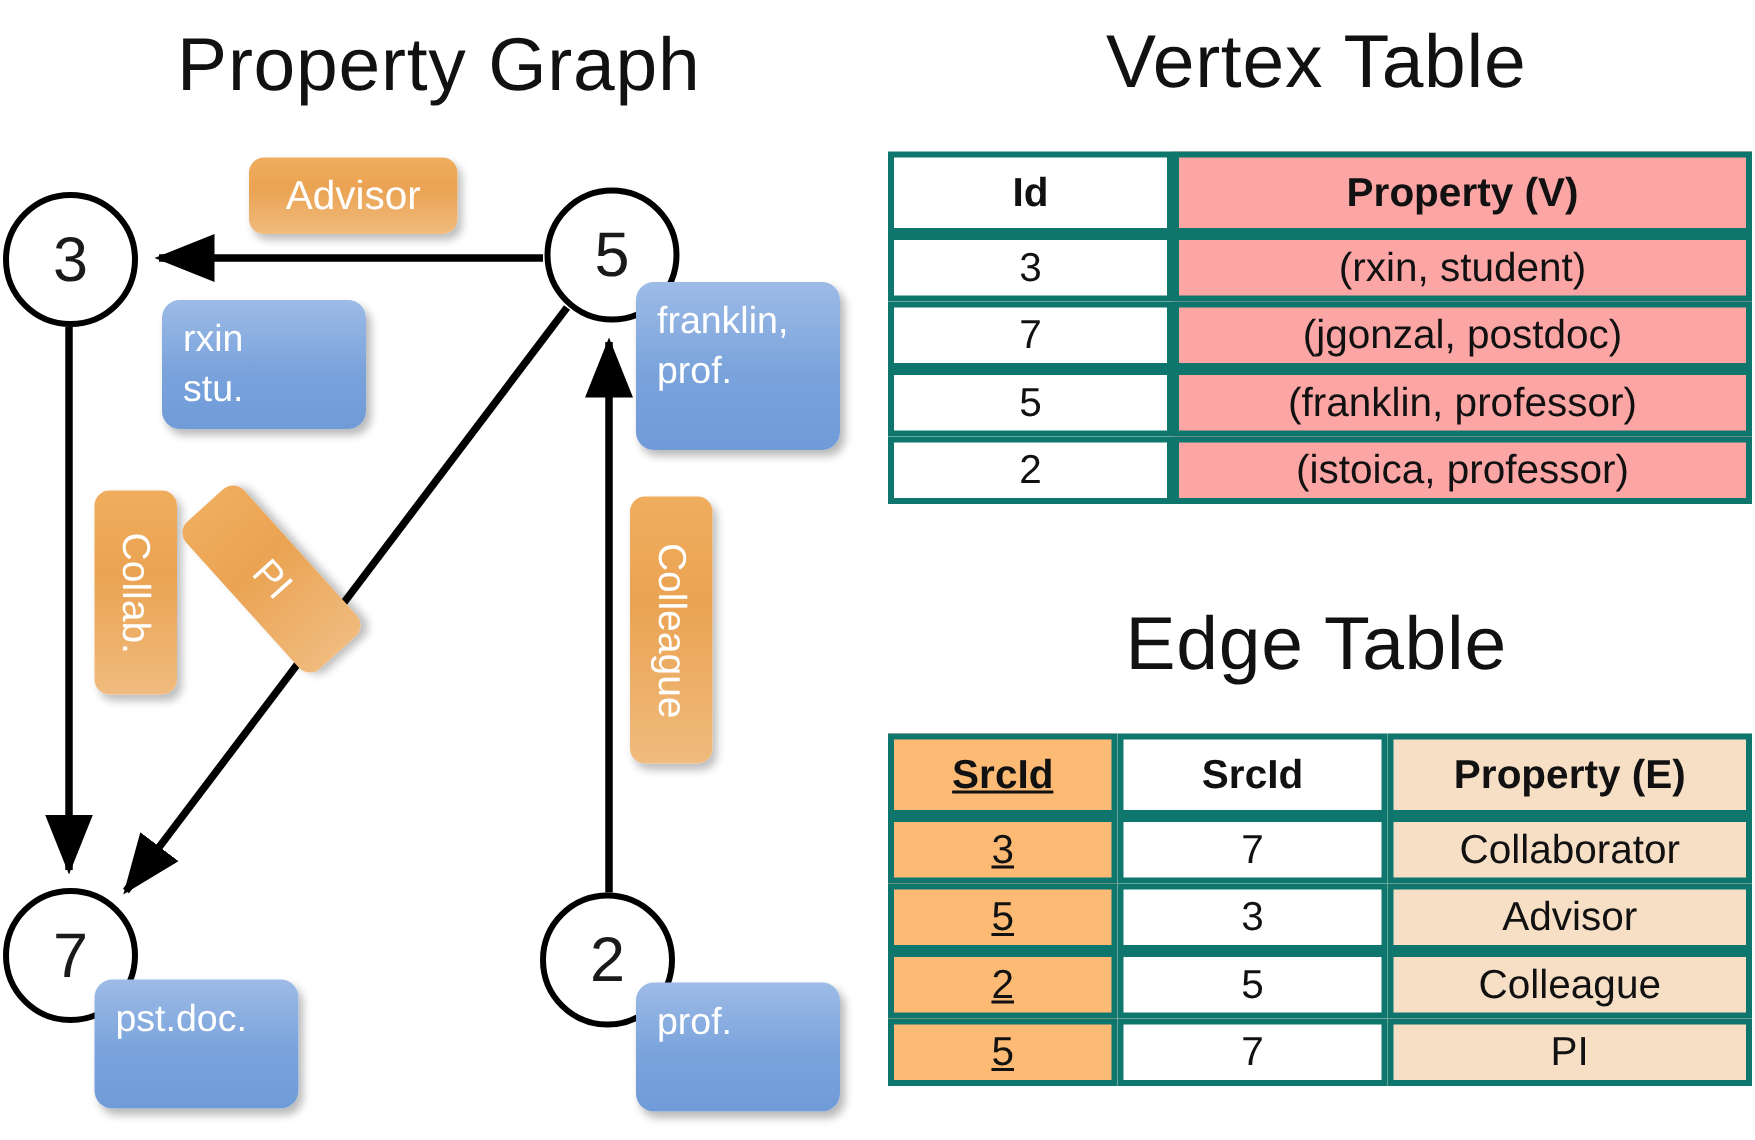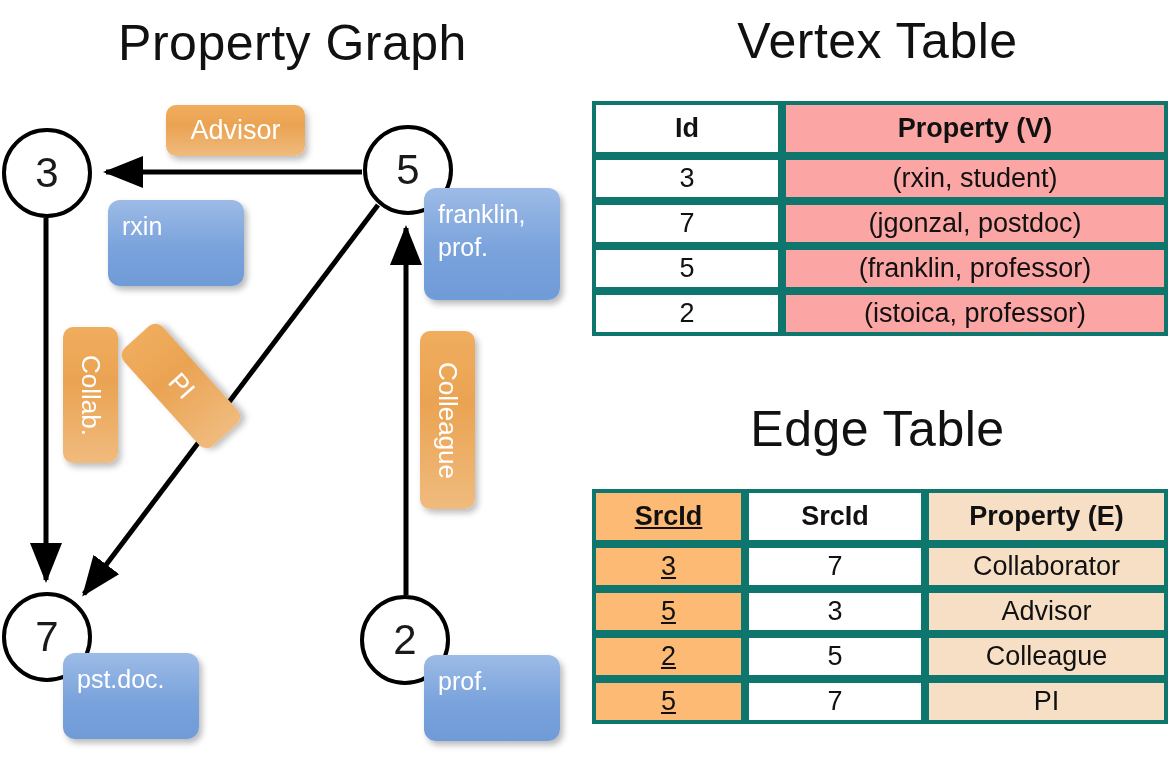--- a/index.html
+++ b/index.html
@@ -198,20 +198,21 @@
   </div>
   <div class="vnode" id="vnode-7">
     <span>7</span>
   </div>
   <div class="vnode" id="vnode-2">
     <span>2</span>
   </div>
 
   <div class="prop-box" id="prop-3">
     <span class="ln">rxin</span>
+    <span class="ln">stu.</span>
   </div>
   <div class="prop-box" id="prop-5">
     <span class="ln">franklin,</span>
     <span class="ln">prof.</span>
   </div>
   <div class="prop-box" id="prop-7">
     <span class="ln">pst.doc.</span>
   </div>
   <div class="prop-box" id="prop-2">
     <span class="ln">prof.</span>

